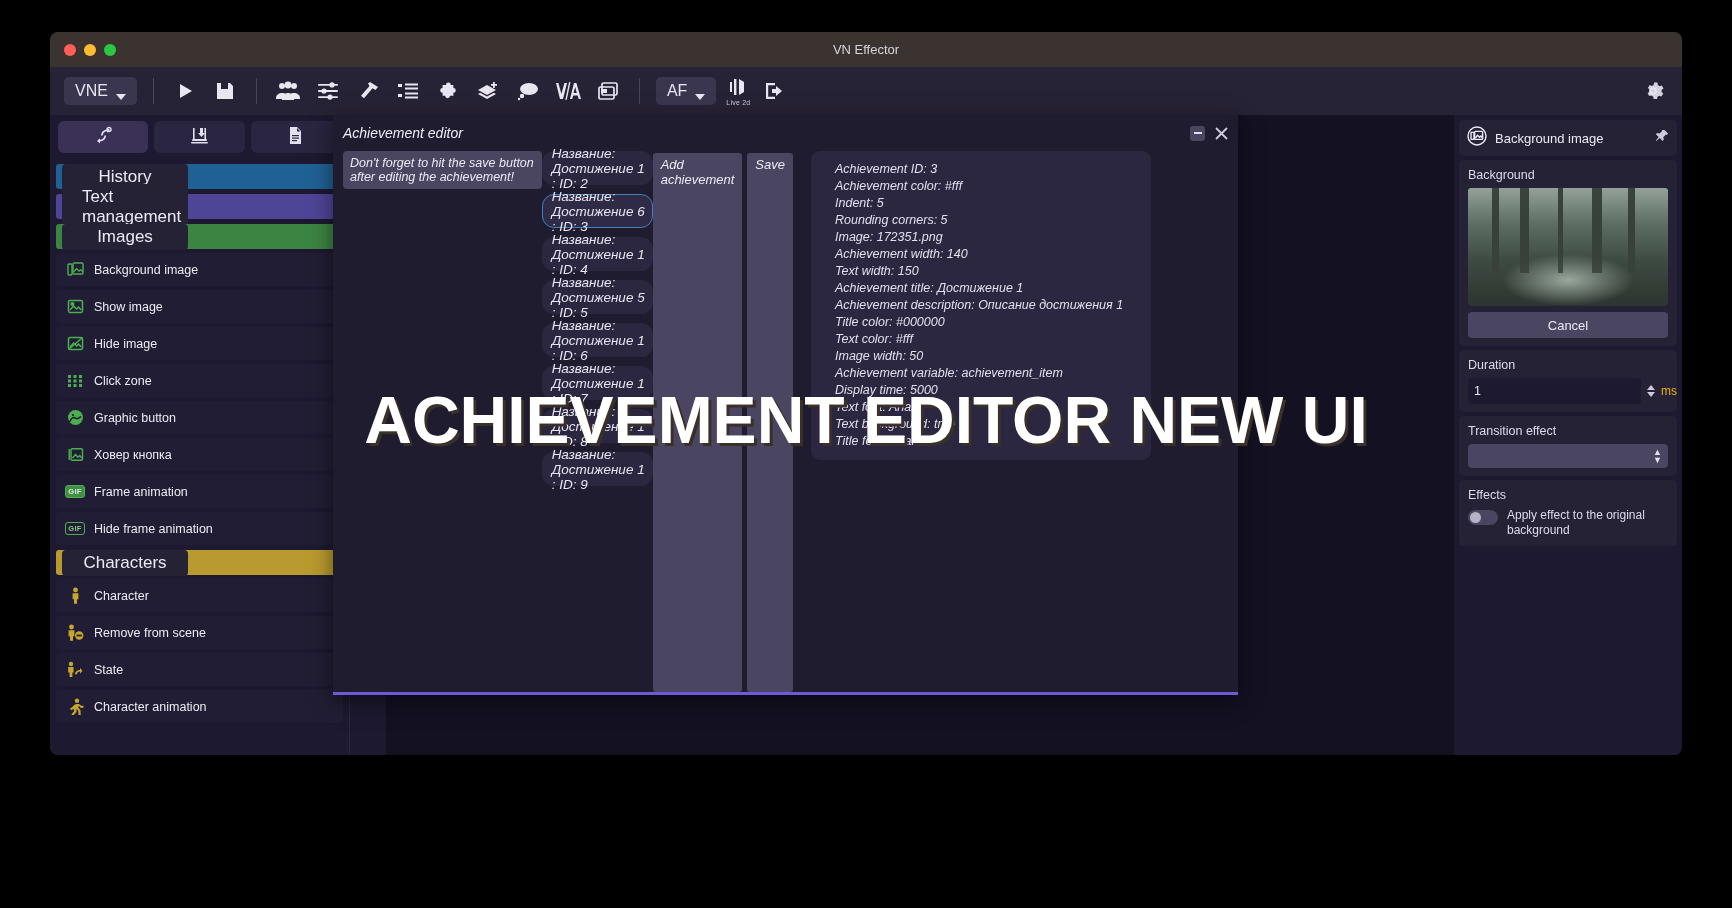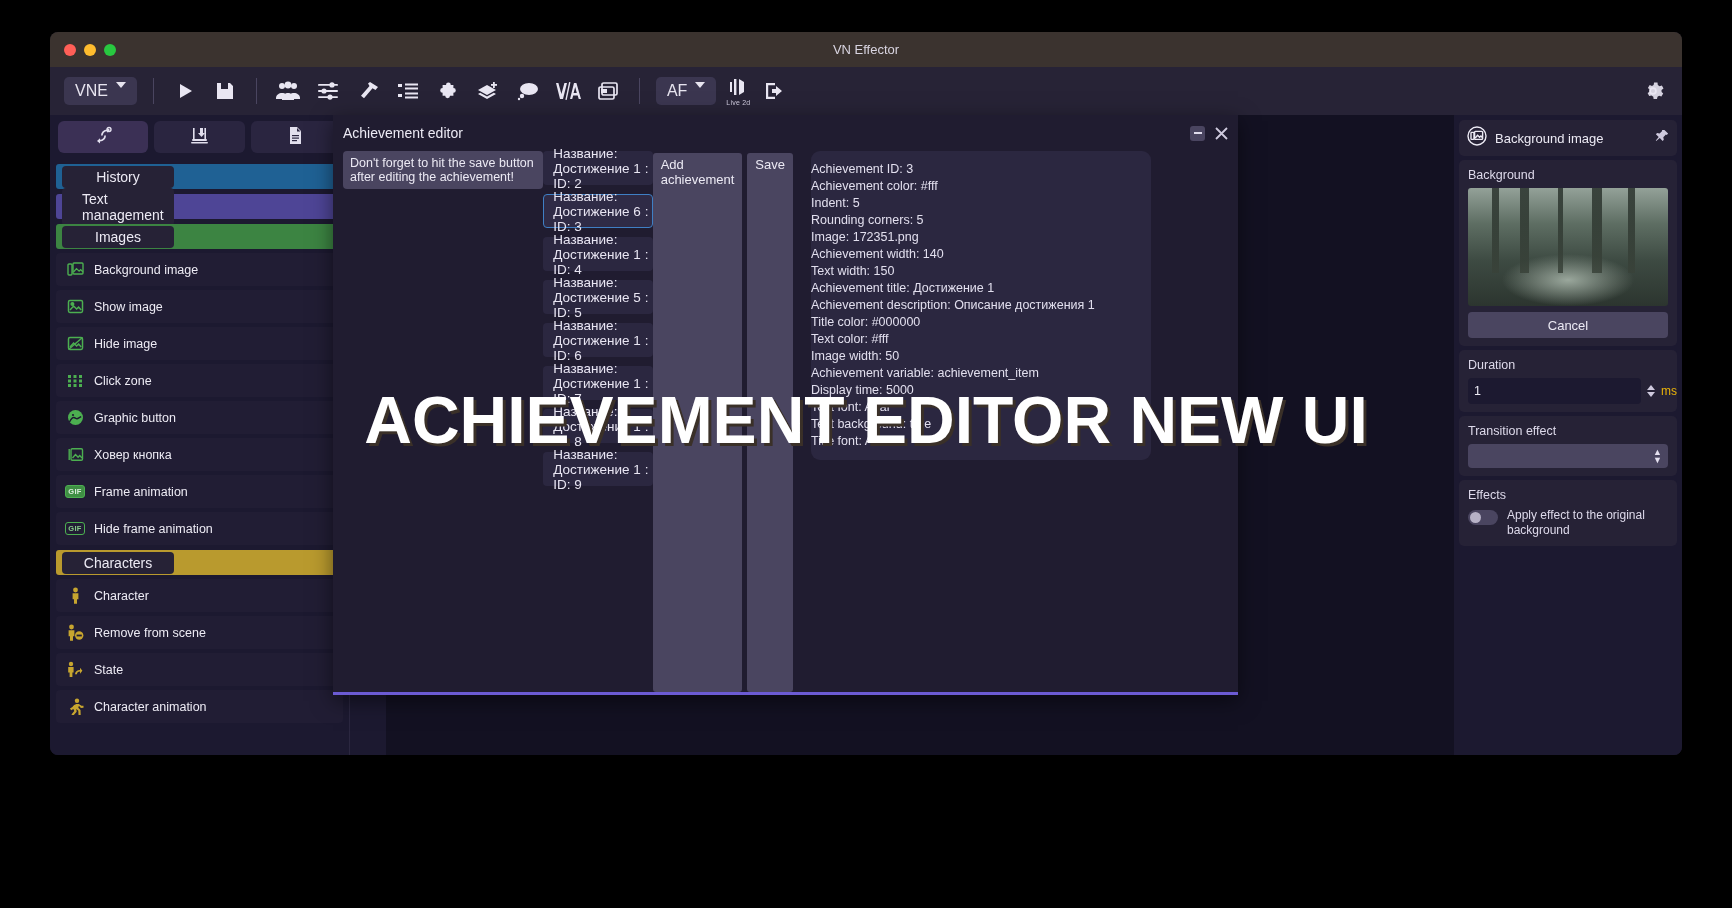--- a/index.html
+++ b/index.html
@@ -46,21 +46,21 @@
     padding: 0 14px;
     gap: 10px;
     flex: 0 0 auto;
   }
   .vne-btn {
     background: #3b3650;
     color: #e7e4ef;
     font-size: 16px;
     padding: 5px 11px;
     border-radius: 5px;
-    display: flex; align-items: flex-start; gap: 8px;
+    display: flex; align-items: flex-end; gap: 8px;
     cursor: pointer;
   }
   .caret-down {
     width: 0; height: 0;
     border-left: 5px solid transparent;
     border-right: 5px solid transparent;
     border-top: 6px solid #e7e4ef;
   }
   .tb-sep { width: 1px; height: 26px; background: #4a4560; margin: 0 6px; }
   .tb-icon {
@@ -97,24 +97,24 @@
     margin: 3px 6px 2px 6px;
     height: 25px;
     border-radius: 3px;
     display: flex; align-items: center;
     cursor: pointer;
     position: relative;
   }
   .cat .chip {
     background: #262236;
     color: #eceaf4;
-    font-size: 14px;
+    font-size: 17px;
     border-radius: 4px;
     padding: 3px 0;
-    width: 112px;
+    width: 126px;
     margin-left: 6px;
     text-align: center;
   }
   .cat.history { background: #1f6194; }
   .cat.text { background: #4e4596; }
   .cat.images { background: #3c8442; }
   .cat.characters { background: #b99a2e; }
   .cat.text .chip { text-align: left; padding-left: 20px; }
   .item {
     margin: 2px 6px;
@@ -230,20 +230,21 @@
   
   .modal {
     position: absolute;
     left: 283px; top: 0;
     width: 905px; height: 580px;
     background: #201c30;
     border-bottom: 3px solid #6c5bd4;
     box-shadow: 0 6px 20px rgba(0,0,0,.5);
     display: flex; flex-direction: column;
     z-index: 30;
+    font-style: italic;
   }
   .modal-head {
     height: 36px;
     display: flex; align-items: center;
     padding: 0 10px;
     gap: 10px;
   }
   .modal-title { color: #eceaf4; font-size: 14px; flex: 1; }
   .mh-btn { cursor: pointer; color: #cfcade; display: flex; align-items: center; }
   .mh-min { width: 15px; height: 15px; background: #4a4560; border-radius: 3px; display:flex;align-items:center;justify-content:center;}
@@ -252,39 +253,39 @@
   .ach-left { width: 450px; flex: 0 0 450px; display: flex; flex-direction: row; }
   .notice {
     background: #4a4560; color: #eceaf4;
     font-size: 12.5px; border-radius: 4px;
     padding: 5px 7px; display: inline-block; align-self: flex-start;
     margin-bottom: 8px;
   }
   .ach-item {
     height: 34px; margin-bottom: 9px;
     background: #2b2740;
-    border-radius: 4px;
+    border-radius: 12px;
     display: flex; align-items: center;
     padding-left: 9px;
     color: #e8e5f2; font-size: 13.5px;
     cursor: pointer;
     border: 1.5px solid transparent;
   }
   .ach-item.selected { border-color: #3f7fc4; background: #2f2b46; }
   .ach-buttons { display: flex; gap: 5px; margin-top: 2px; }
   .ach-btn {
     background: #4a4560; color: #eceaf4;
     font-size: 13px; border-radius: 3px;
     padding: 4px 8px; cursor: pointer;
   }
   .ach-detail {
     margin-left: 18px;
     background: #2b2740;
     border-radius: 9px;
-    padding: 10px 0;
+    padding: 10px 24px;
     align-self: flex-start;
     width: 340px;
   }
   .ach-detail div { color: #e2dfee; font-size: 12.5px; line-height: 17px; white-space: nowrap; }
   
   .watermark {
     position: absolute;
     left: 0; right: 0; top: 382px;
     text-align: center;
     font-size: 66px;

